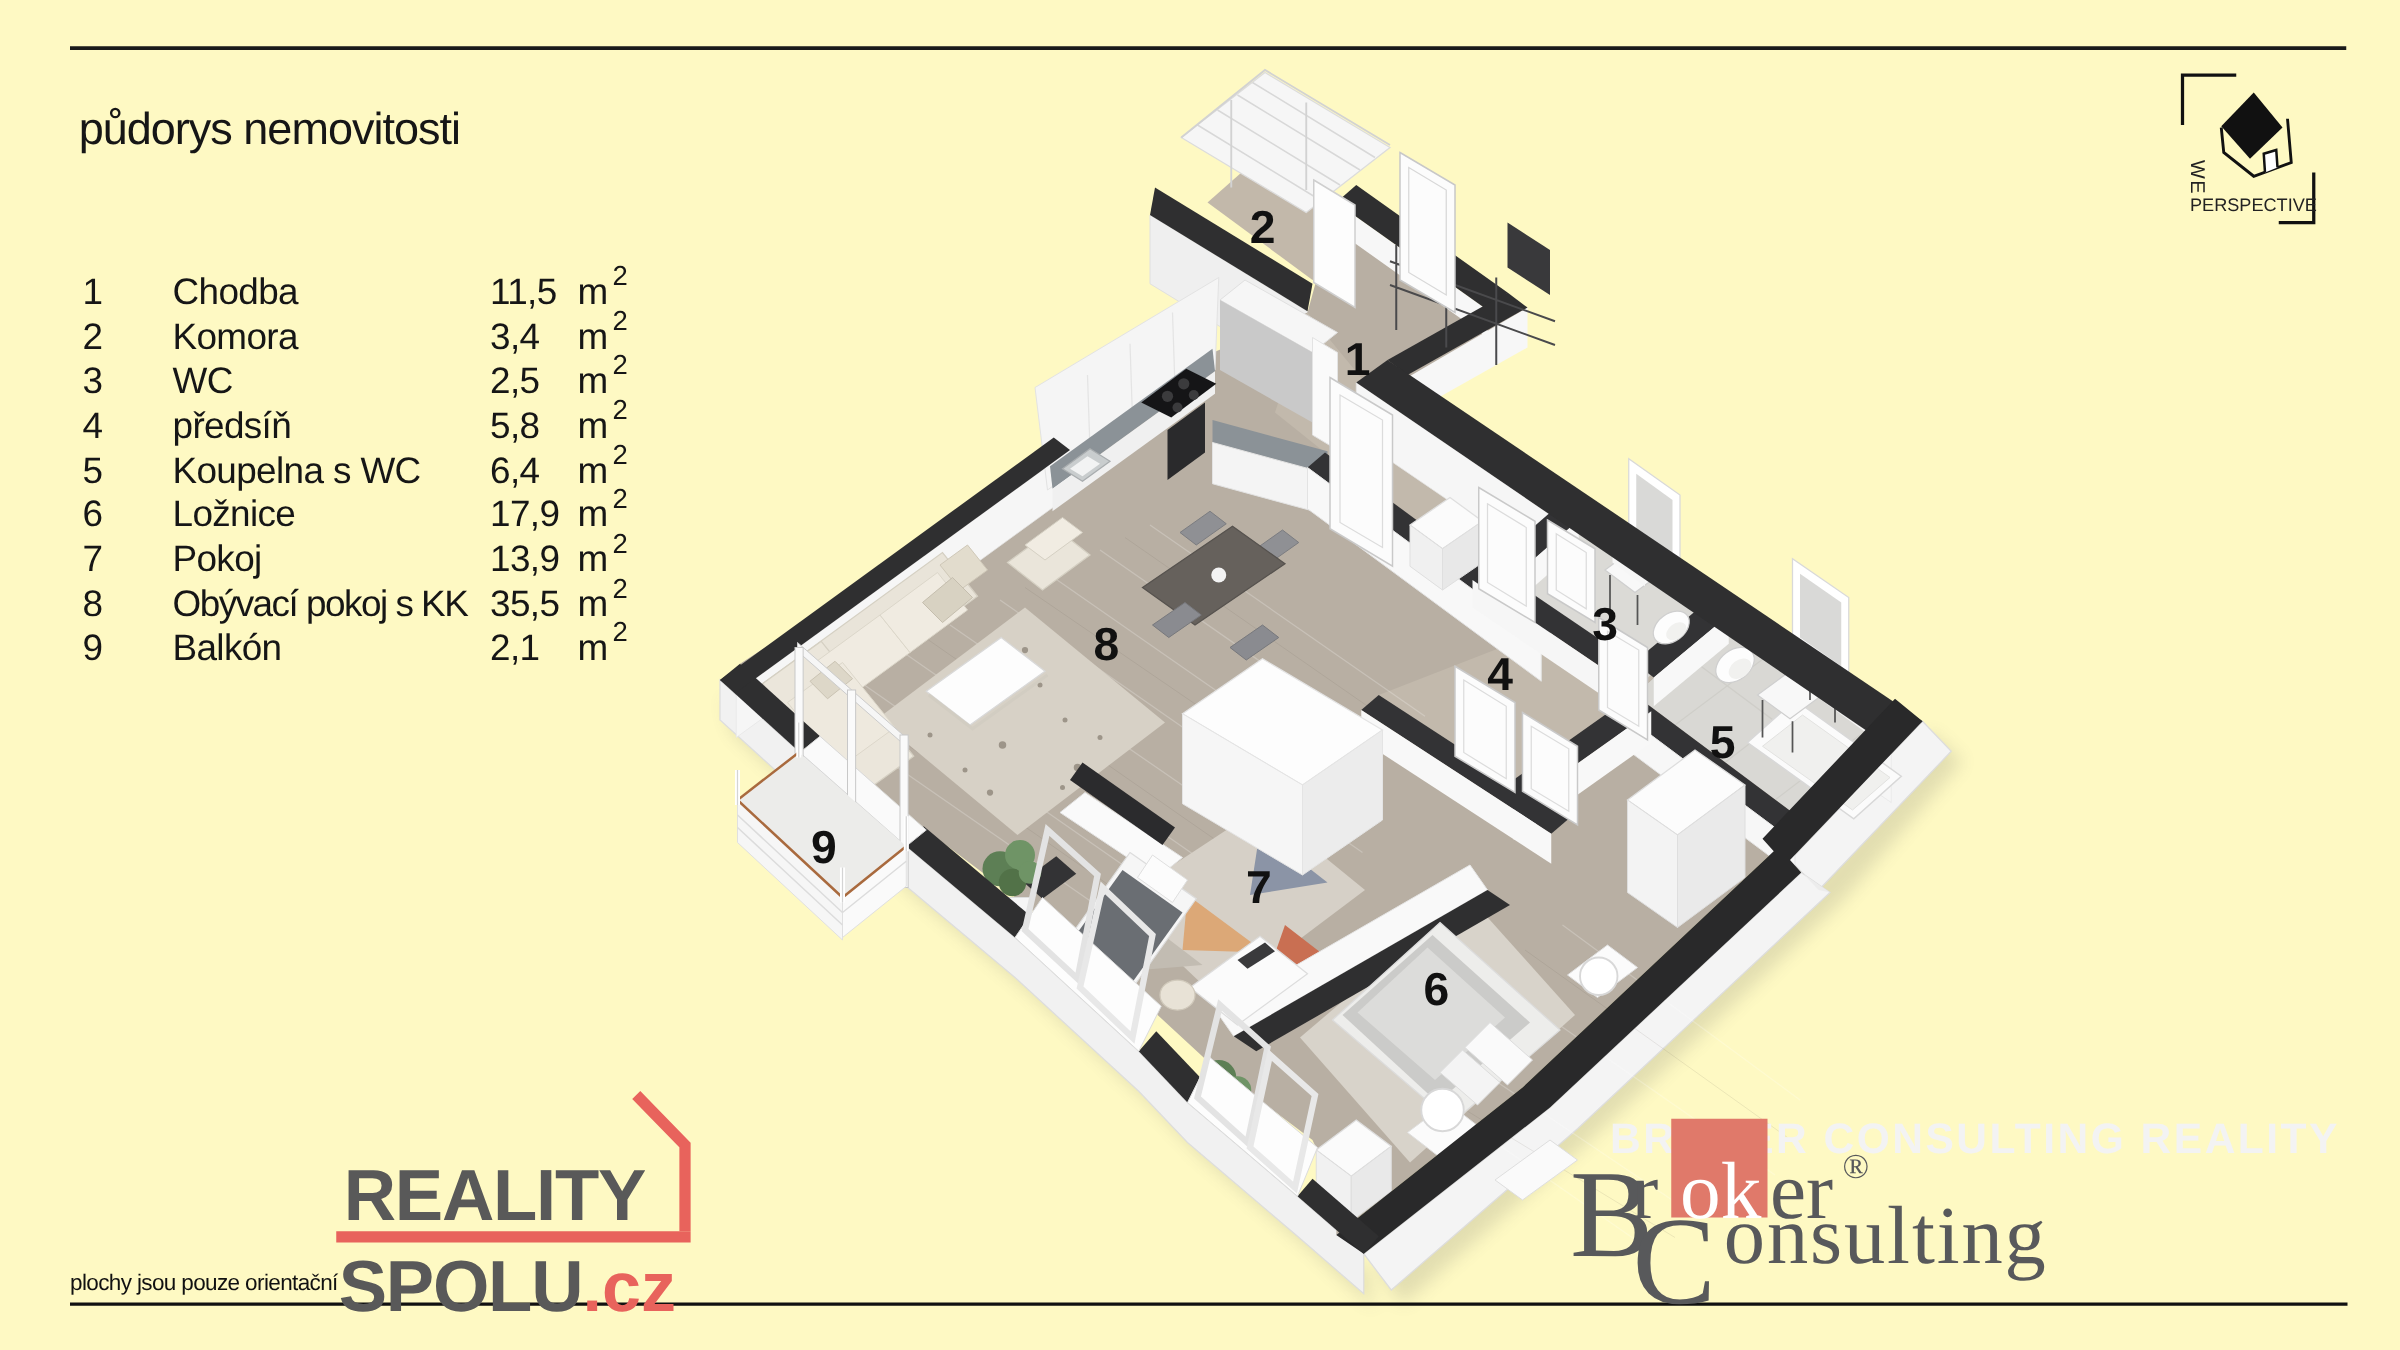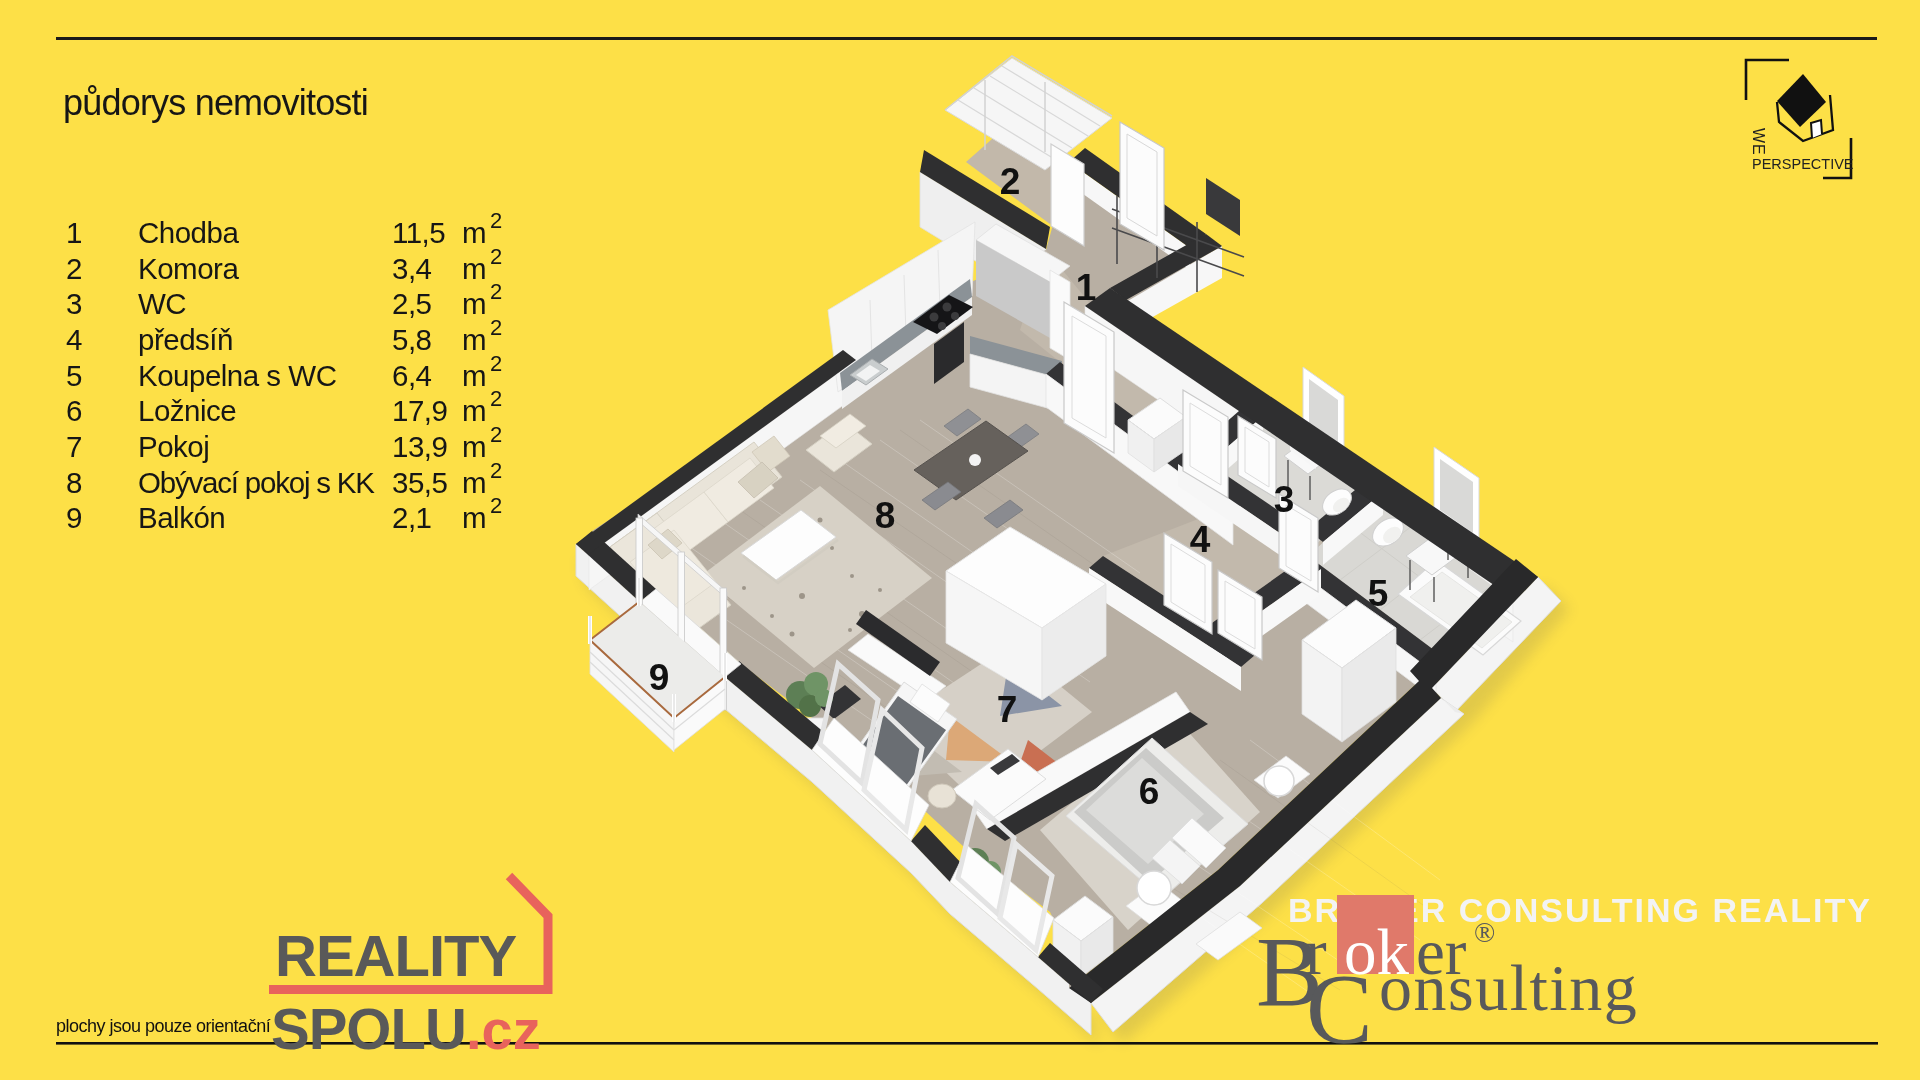--- a/index.html
+++ b/index.html
@@ -1,16 +1,16 @@
 <!DOCTYPE html>
 <html><head>
 <meta charset="utf-8">
 <style>
 html,body{margin:0;padding:0;background:#fff;}
-#page{position:relative;width:1920px;height:1080px;overflow:hidden;background:#fde047;
+#page{position:relative;width:1920px;height:1080px;overflow:hidden;background:#fef9c3;
   font-family:"Liberation Sans", sans-serif;}
 svg{position:absolute;left:0;top:0;}
 </style>
 </head>
 <body>
 <div id="page">
 <svg width="1920" height="1080" viewBox="0 0 1920 1080">
 
 <rect x="56" y="37" width="1821" height="3" fill="#1a1a1a"></rect>
 

